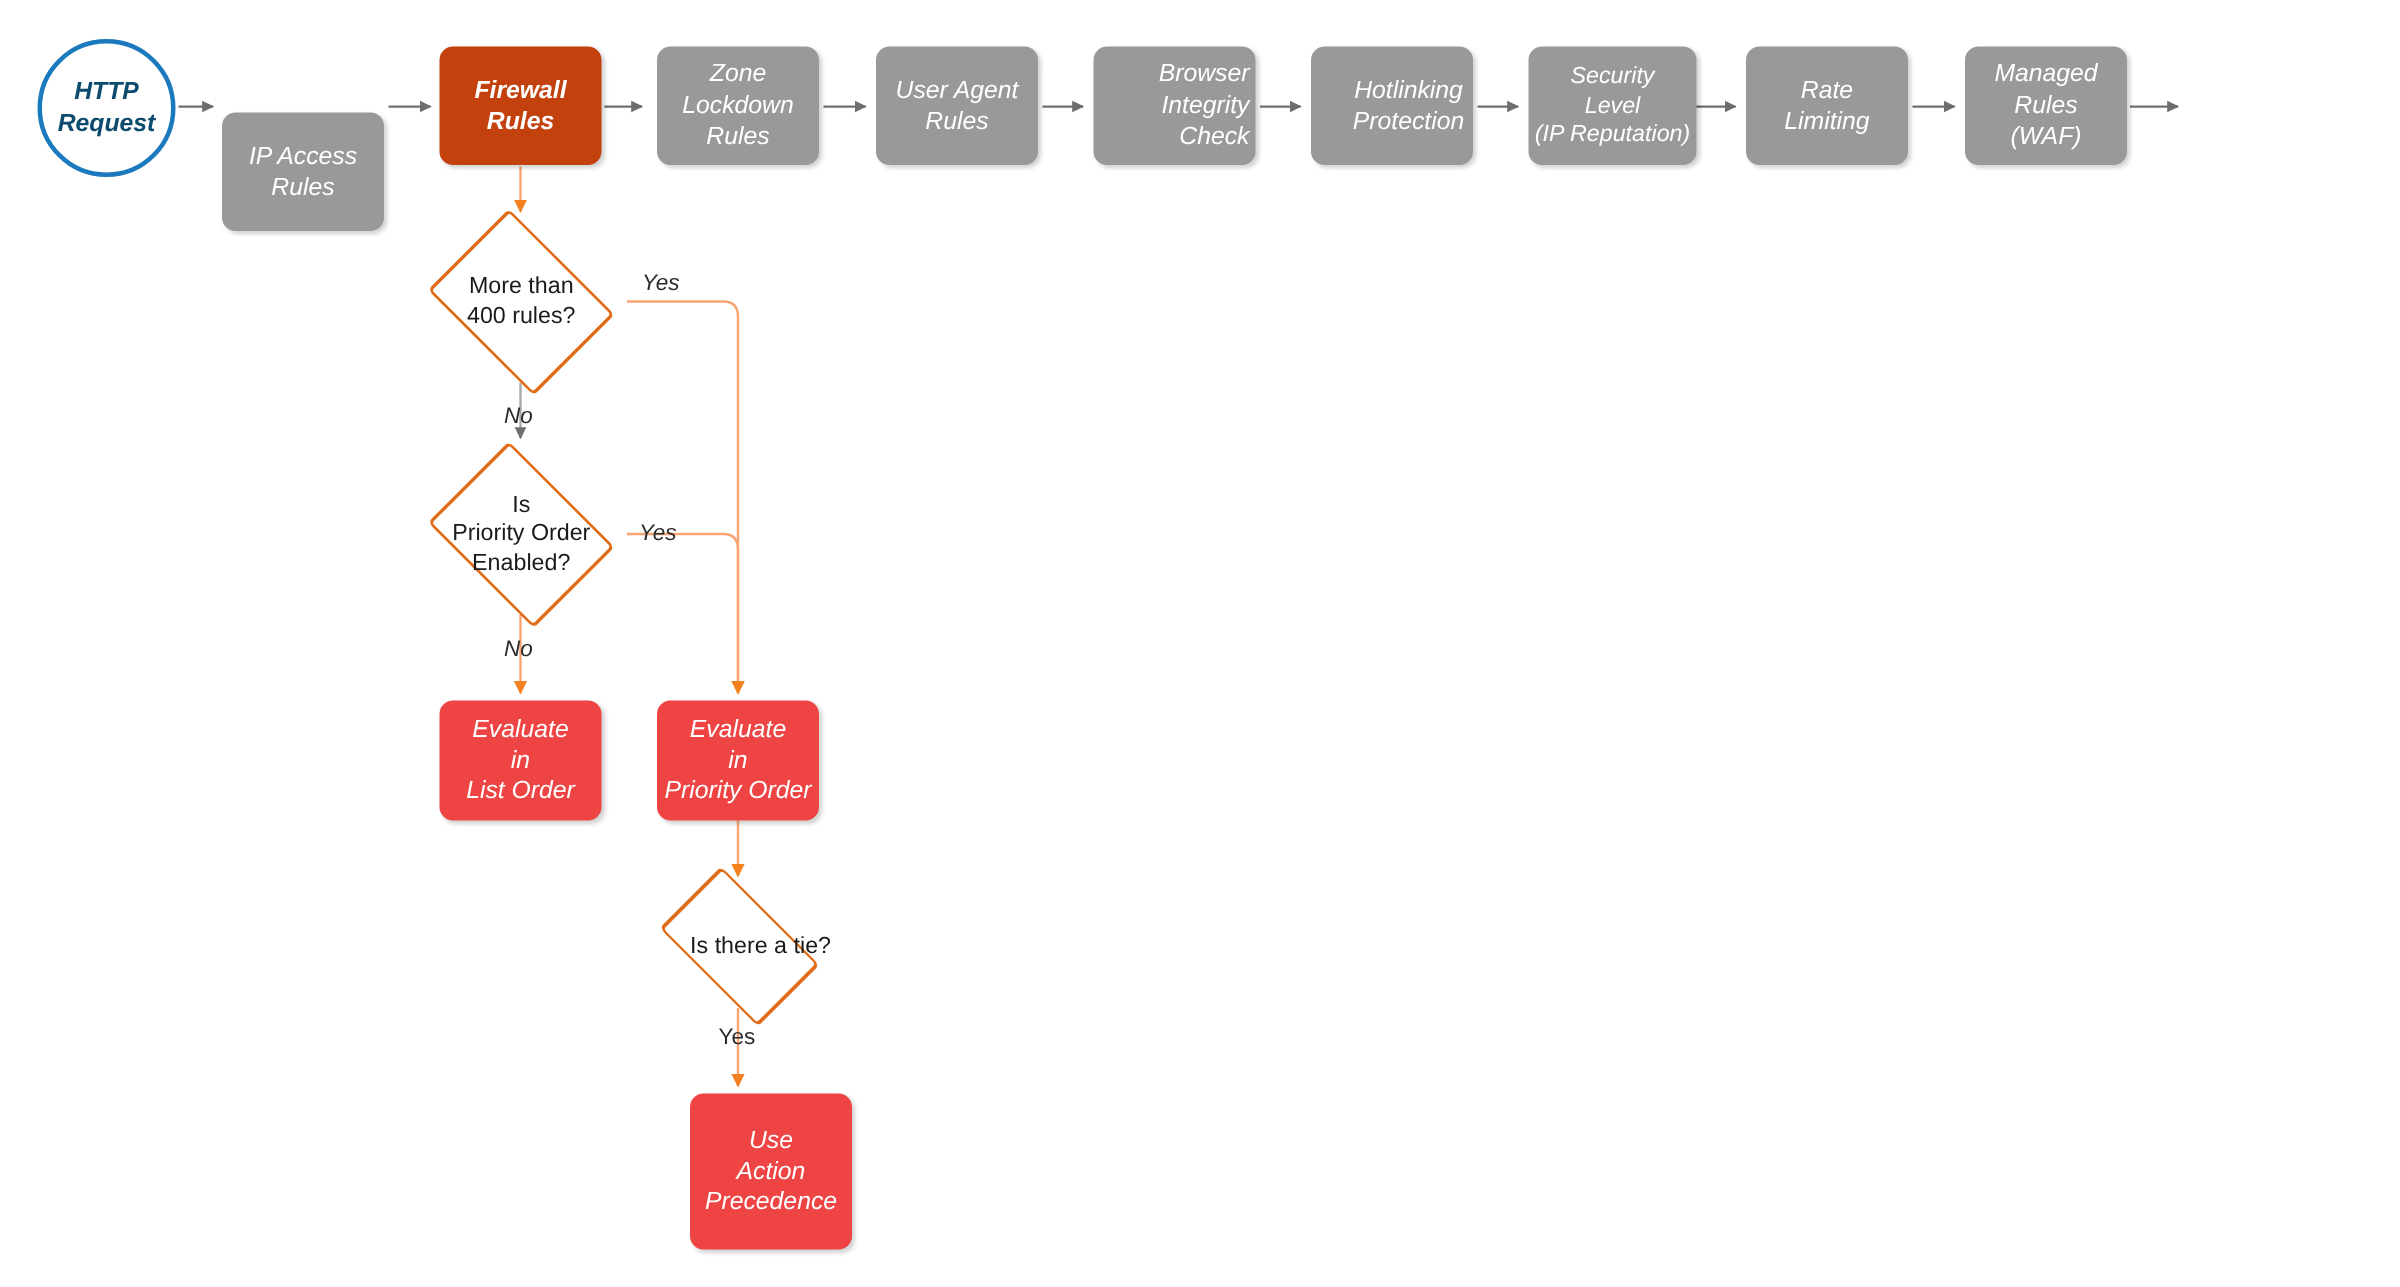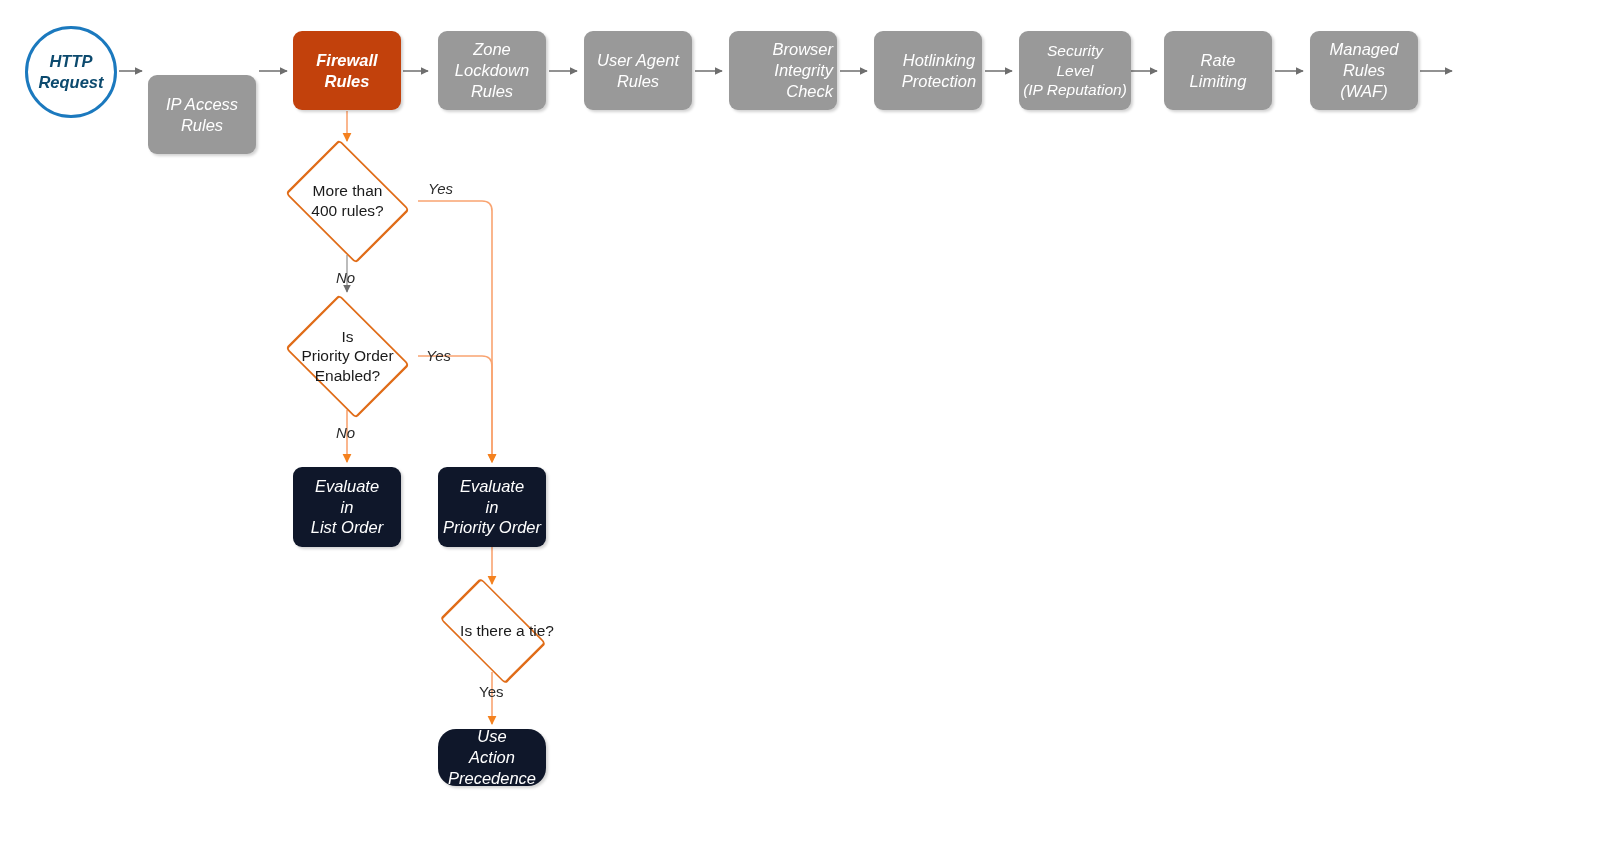--- a/index.html
+++ b/index.html
@@ -55,21 +55,21 @@
   }
   .proc.gray   { background: #999999; }
   .proc.orange { background: #c2410c; font-weight: bold; }
 
   
   .result {
     border-radius: 9px;
     font-size: 16.5px;
     font-style: italic;
     color: #ffffff;
-    background: #0f172a;
+    background: #ef4444;
     box-shadow: 2px 2px 3px rgba(0,0,0,0.18);
   }
 
   
   .circle {
     border-radius: 50%;
     font-size: 16.5px;
     font-style: italic;
     font-weight: bold;
   }
@@ -237,21 +237,21 @@
 in
 List Order</span>
   </div>
 
   <div class="node result" style="left:438px; top:467px; width:108px; height:80px;">
     <span class="lbl">Evaluate
 in
 Priority Order</span>
   </div>
 
-  <div class="node result" style="left:438px; top:729px; width:108px; height:57px;border-radius:18px;">
+  <div class="node result" style="left:460px; top:729px; width:108px; height:104px;">
     <span class="lbl">Use
 Action
 Precedence</span>
   </div>
 
   <div class="elabel" style="left:428px; top:180px;">Yes</div>
 
   <div class="elabel" style="left:336px; top:269px;">No</div>
 
   <div class="elabel" style="left:426px; top:347px;">Yes</div>

